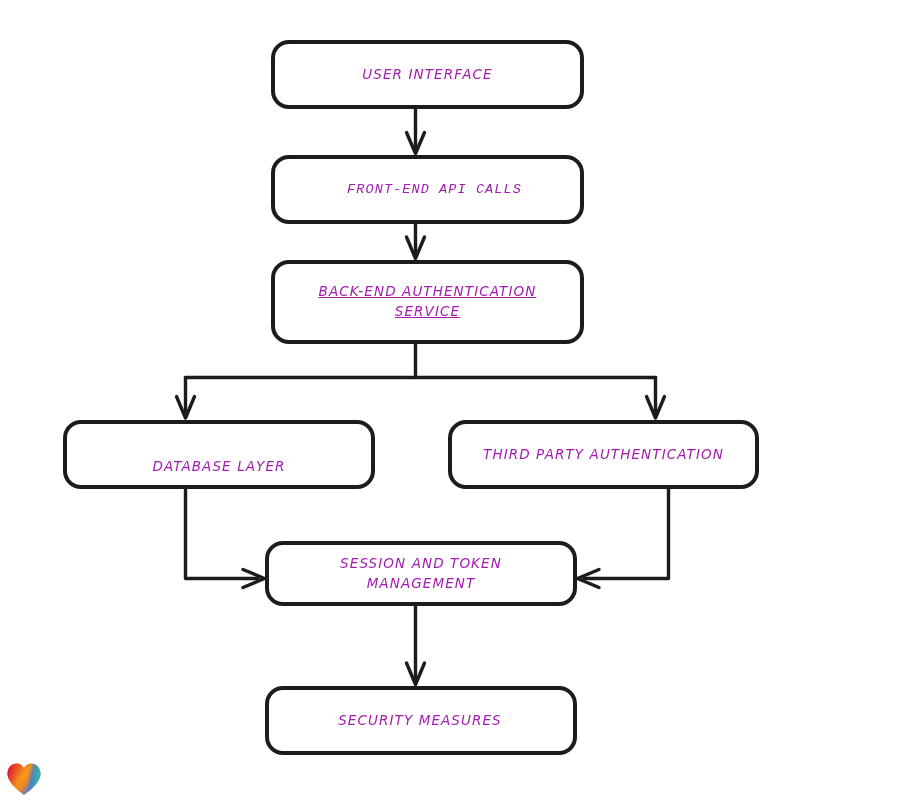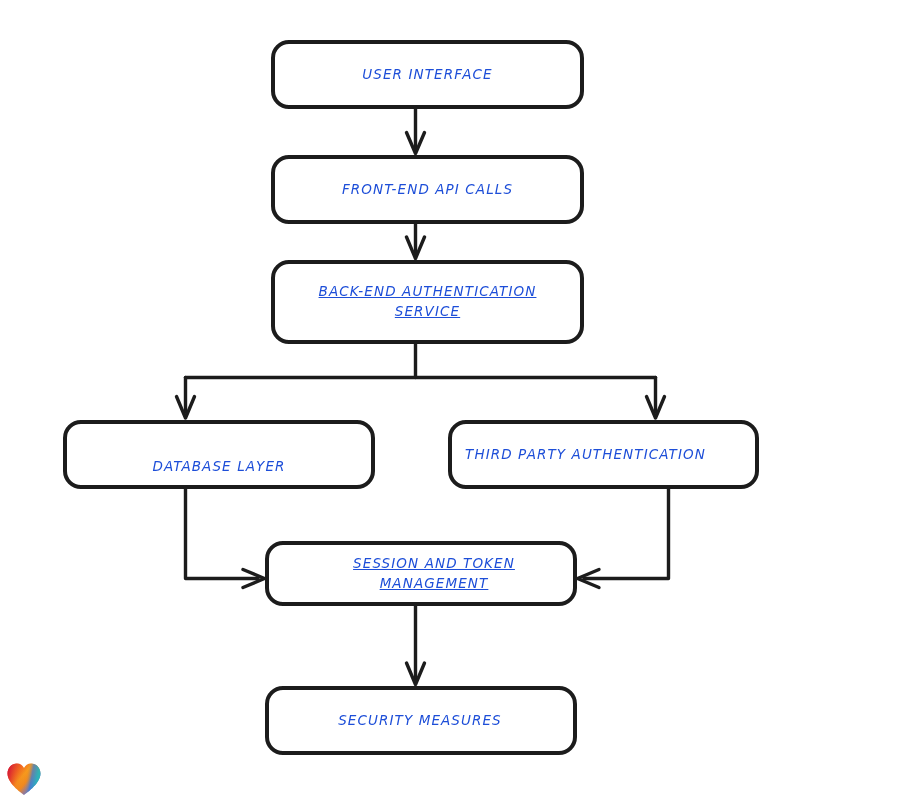--- a/index.html
+++ b/index.html
@@ -23,21 +23,21 @@
   }
   .node-label {
     position: absolute;
     display: flex;
     align-items: center;
     justify-content: center;
     text-align: center;
     font-family: "DejaVu Sans", sans-serif;
     font-size: 13.5px;
     letter-spacing: 1.1px;
-    color: #1d4ed8;
+    color: #a21caf;
     font-style: italic;
     font-weight: 500;
     line-height: 1.45;
     pointer-events: none;
     white-space: pre-line;
     text-transform: uppercase;
   }
   .heart-wrap {
     position: absolute;
     left: 6px;
@@ -118,30 +118,30 @@
     <rect x="273" y="262" width="309" height="80" rx="16" ry="16" fill="#ffffff" stroke="#1c1c1c" stroke-width="4"></rect>
     <rect x="65" y="422" width="308" height="65" rx="16" ry="16" fill="#ffffff" stroke="#1c1c1c" stroke-width="4"></rect>
     <rect x="450" y="422" width="307" height="65" rx="16" ry="16" fill="#ffffff" stroke="#1c1c1c" stroke-width="4"></rect>
     <rect x="267" y="543" width="308" height="61" rx="16" ry="16" fill="#ffffff" stroke="#1c1c1c" stroke-width="4"></rect>
     <rect x="267" y="688" width="308" height="65" rx="16" ry="16" fill="#ffffff" stroke="#1c1c1c" stroke-width="4"></rect>
   </g>
 </svg>
 
 <div class="node-label" style="left:273px; top:42px; width:309px; height:65px;">User Interface</div>
 
-<div class="node-label" style="left:273px; top:157px; width:309px; height:65px;">Front-End API Calls</div>
+<div class="node-label" style="left:280px; top:157px; width:309px; height:65px;font-family:Liberation Mono, monospace;">Front-End API Calls</div>
 
 <div class="node-label" style="left:273px; top:262px; width:309px; height:80px;text-decoration:underline;">Back-End Authentication
 Service</div>
 
 <div class="node-label" style="left:65px; top:434px; width:308px; height:65px;">Database Layer</div>
 
-<div class="node-label" style="left:432px; top:422px; width:307px; height:65px;text-align:center;">Third Party Authentication</div>
+<div class="node-label" style="left:450px; top:422px; width:307px; height:65px;text-align:center;">Third Party Authentication</div>
 
-<div class="node-label" style="left:280px; top:543px; width:308px; height:61px;text-decoration:underline;">Session and Token
+<div class="node-label" style="left:267px; top:543px; width:308px; height:61px;">Session and Token
 Management</div>
 
 <div class="node-label" style="left:266px; top:688px; width:308px; height:65px;">Security Measures</div>
 
 <div class="heart-wrap">
   <svg viewBox="0 0 36 34" width="36" height="34" xmlns="http://www.w3.org/2000/svg">
     <path d="M18 33 C18 33 1.5 22.2 1.5 11.6 C1.5 5.6 5.9 1.5 10.8 1.5 C14.2 1.5 16.7 3.4 18 5.9 C19.3 3.4 21.8 1.5 25.2 1.5 C30.1 1.5 34.5 5.6 34.5 11.6 C34.5 22.2 18 33 18 33 Z" fill="url(#heartGrad)"></path>
     <path d="M18 33 C18 33 1.5 22.2 1.5 11.6 C1.5 5.6 5.9 1.5 10.8 1.5 C14.2 1.5 16.7 3.4 18 5.9 C19.3 3.4 21.8 1.5 25.2 1.5 C30.1 1.5 34.5 5.6 34.5 11.6 C34.5 22.2 18 33 18 33 Z" fill="url(#heartGrad2)"></path>
   </svg>
 </div>

